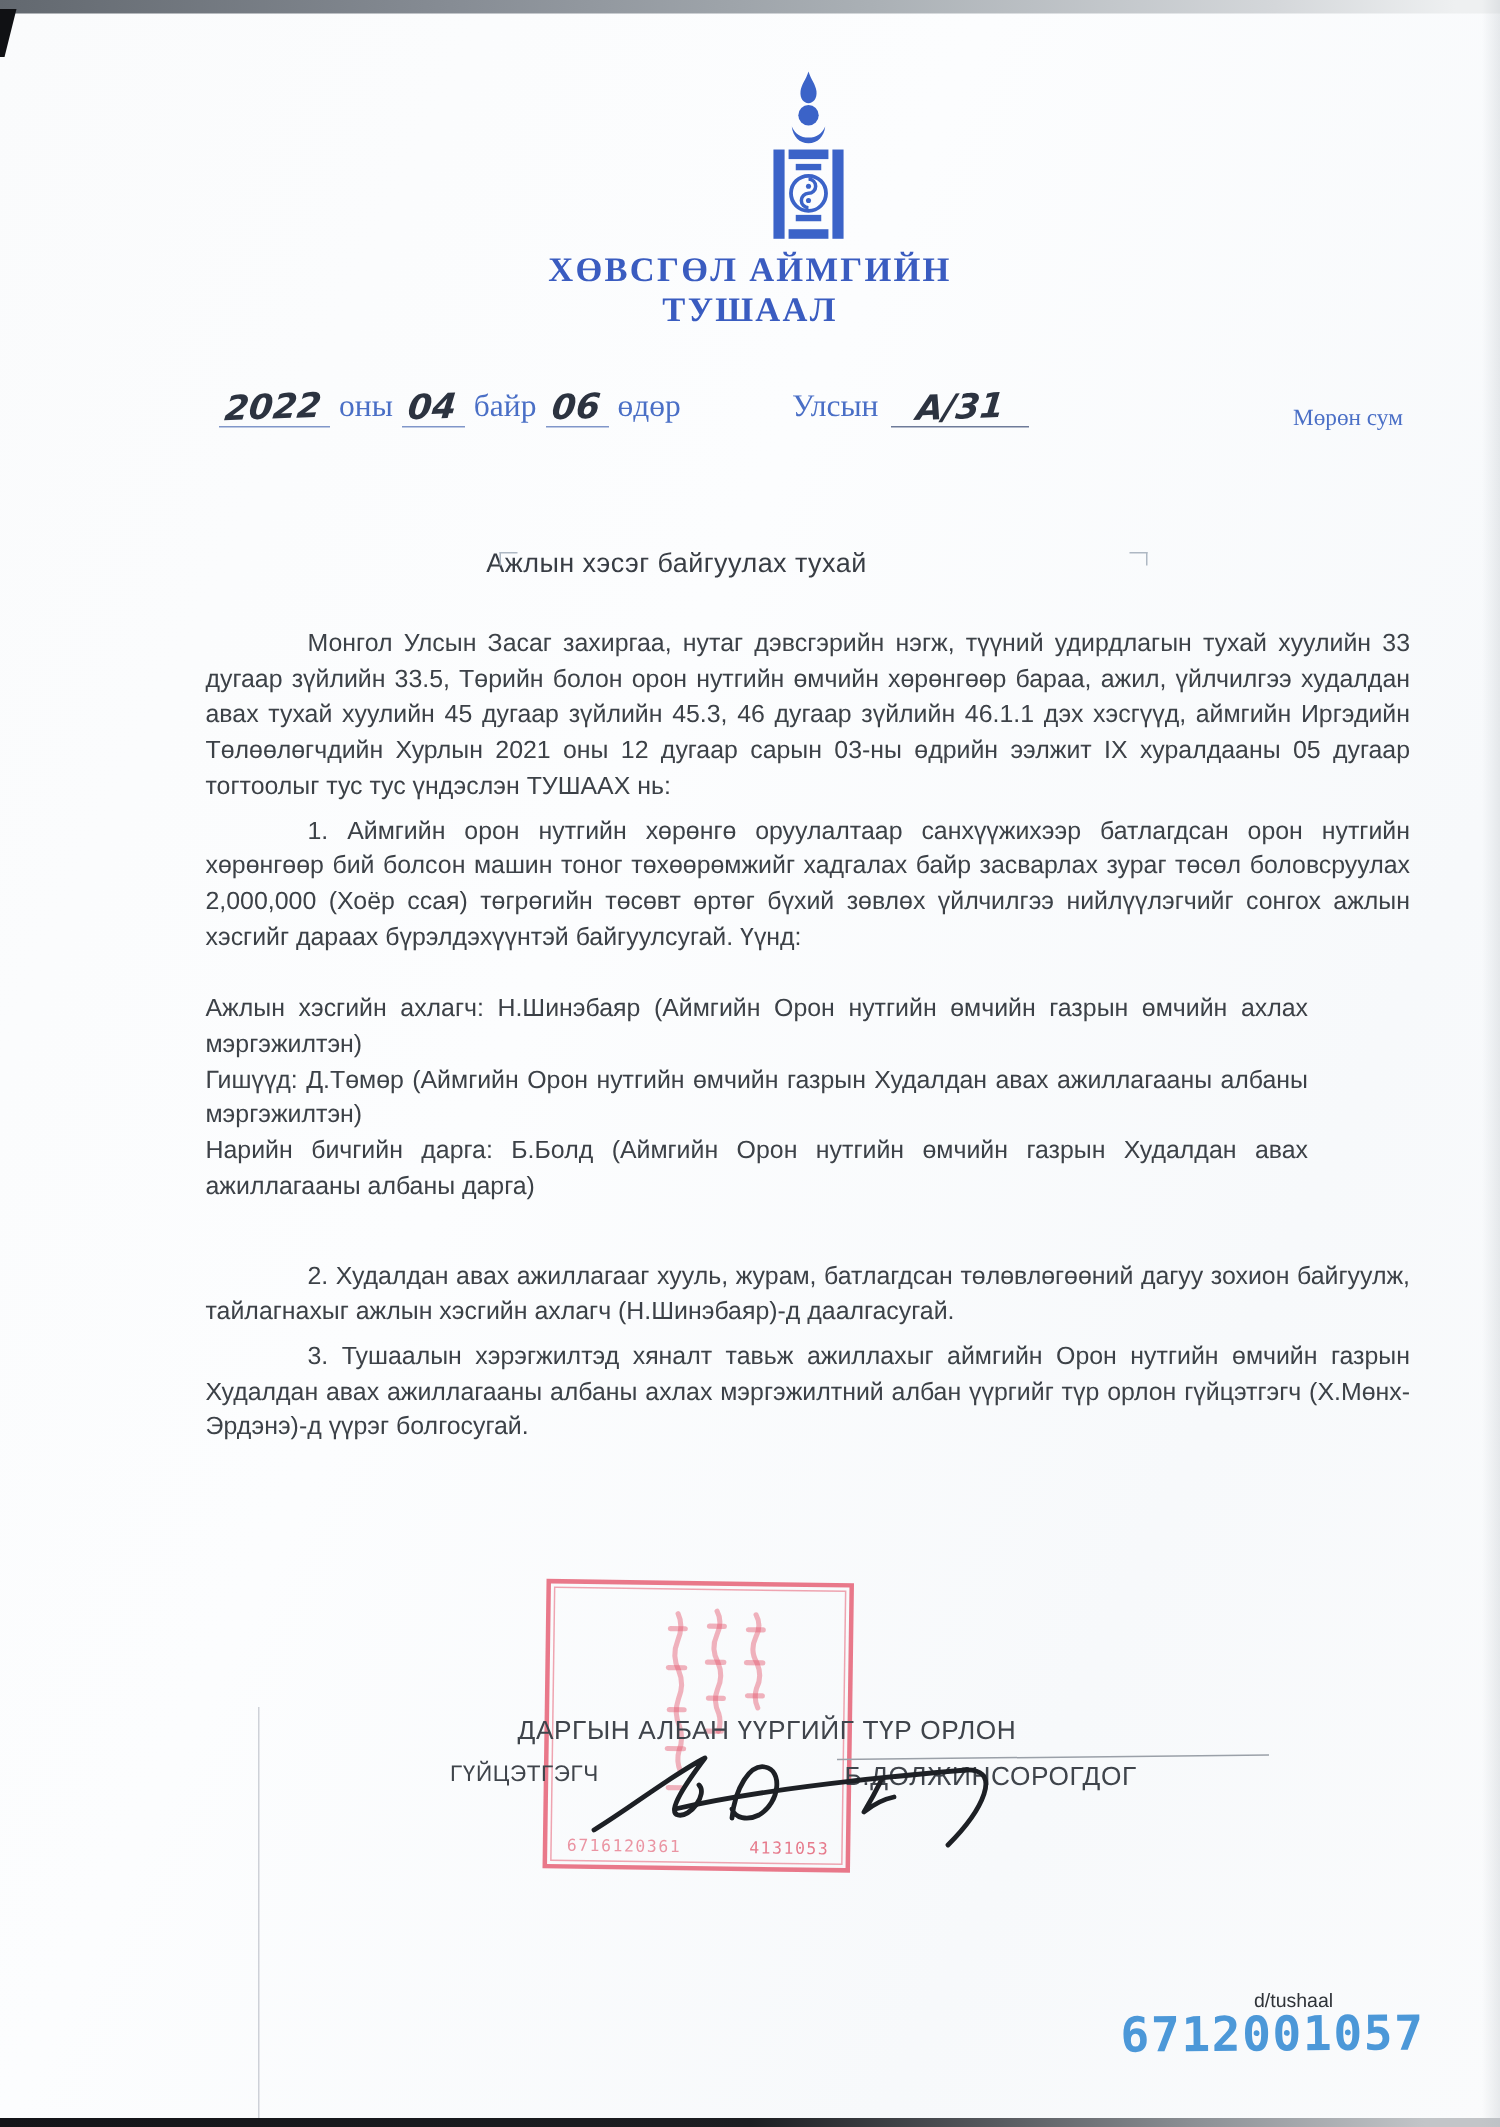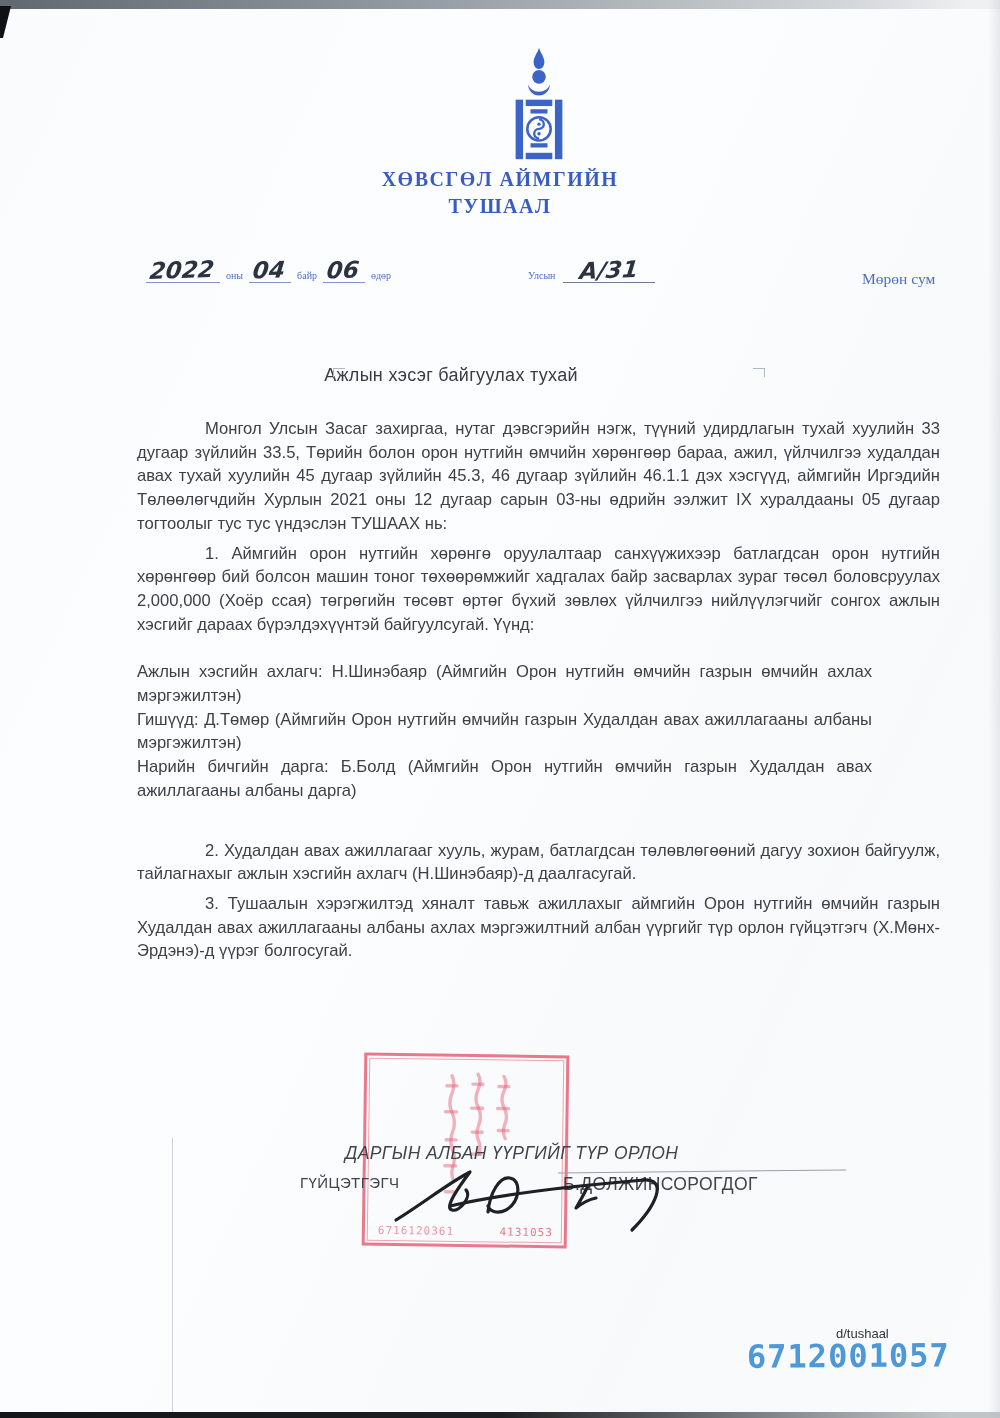--- a/index.html
+++ b/index.html
@@ -18,26 +18,26 @@
   .bottom-strip{position:absolute;left:0;bottom:0;width:100%;height:6px;
     background:linear-gradient(90deg,#141519 0%,#1c1e22 50%,#55585d 66%,#8d9196 80%,#c2c5c8 95%);}
   .crease-line{position:absolute;left:172px;top:1138px;width:1px;height:274px;background:rgba(150,158,170,.45);}
   .right-shade{position:absolute;right:0;top:0;width:12px;height:100%;
     background:linear-gradient(90deg,rgba(180,186,192,0) 0%,rgba(180,186,192,.28) 100%);}
 
   
   .emblem{position:absolute;left:505px;top:44px;width:68px;height:122px;}
   .org-name{position:absolute;left:0;top:166px;width:1000px;text-align:center;
     font-family:"Liberation Serif",serif;font-weight:bold;color:#3a5cc0;
-    font-size:20px;line-height:27px;letter-spacing:1.5px;}
+    font-size:23px;line-height:27px;letter-spacing:1.5px;}
   .org-name div{transform:translateX(40px);width:920px;margin:0 auto;transform:none;}
 
   
   .dateline{position:absolute;left:146px;top:258px;display:flex;align-items:flex-end;gap:6px;}
-  .d-label{font-family:"Liberation Serif",serif;color:#4a6fc6;font-size:10px;padding-bottom:2px;}
+  .d-label{font-family:"Liberation Serif",serif;color:#4a6fc6;font-size:21px;padding-bottom:2px;}
   .hw-group{display:inline-block;border-bottom:1.6px solid #8096c9;padding:0 6px 0 4px;}
   .hw{display:inline-block;font-family:"DejaVu Sans",sans-serif;font-style:italic;font-weight:bold;
     font-size:23px;line-height:24px;color:#2c3340;transform:skewX(-8deg) rotate(-2deg);}
   .number-group{position:absolute;left:528px;top:258px;display:flex;align-items:flex-end;gap:8px;}
   .num-line{display:inline-block;border-bottom:1.6px solid #6e7b99;min-width:92px;text-align:center;}
   .place{position:absolute;left:862px;top:270px;font-family:"Liberation Serif",serif;color:#4a6fc6;font-size:15.5px;}
 
   
   .title-row{position:absolute;left:0;top:365px;width:902px;text-align:center;
     font-size:18px;color:#383d44;letter-spacing:.3px;}
@@ -61,21 +61,21 @@
     transform:rotate(.8deg);opacity:.9;}
   .stamp-outer{position:absolute;inset:0;border:3.5px solid rgba(227,74,98,.82);}
   .stamp-inner{position:absolute;inset:5px;border:1.2px solid rgba(227,74,98,.55);}
   .stamp-num{position:absolute;bottom:9px;font-size:11px;letter-spacing:1px;
     font-family:"DejaVu Sans Mono",monospace;color:rgba(222,62,86,.6);}
   .stamp-num-l{left:16px;}
   .stamp-num-r{right:14px;color:rgba(222,62,86,.75);}
   .stamp-script{position:absolute;left:0;top:0;width:100%;height:100%;}
 
   
-  .sig-line1{position:absolute;left:345px;top:1143px;font-size:17.5px;letter-spacing:.4px;color:#3f444b;font-style:italic;}
+  .sig-line1{position:absolute;left:345px;top:1143px;font-size:17.5px;letter-spacing:.4px;color:#3f444b;}
   .sig-line2{position:absolute;left:300px;top:1174px;font-size:15px;letter-spacing:.4px;color:#3f444b;}
   .sig-name{position:absolute;left:563px;top:1174px;font-size:17.5px;letter-spacing:.4px;color:#3f444b;}
   .sig-rule{position:absolute;left:558px;top:1171px;width:288px;height:1px;background:#9aa0a8;transform:rotate(-.6deg);}
   .sig-scribble{position:absolute;left:392px;top:1146px;width:290px;height:100px;}
 
   
   .footer-label{position:absolute;left:836px;top:1326px;font-size:13px;color:#2f3338;}
   .footer-serial{position:absolute;left:747px;top:1337px;font-family:"DejaVu Sans Mono",monospace;
     font-weight:bold;font-size:32px;letter-spacing:1px;color:#3e90d6;opacity:.92;transform:rotate(-.4deg);}
 </style>

